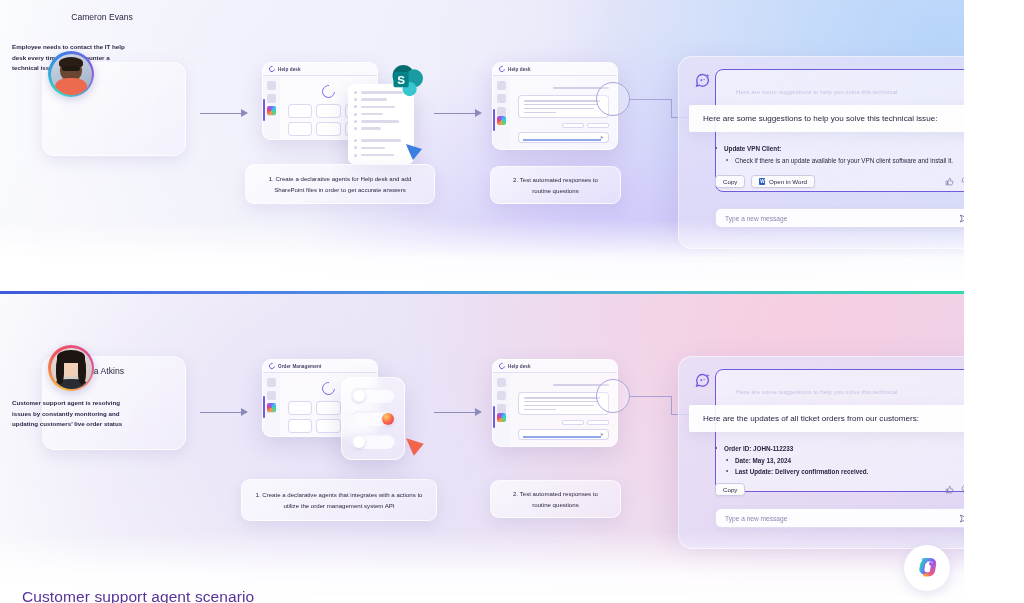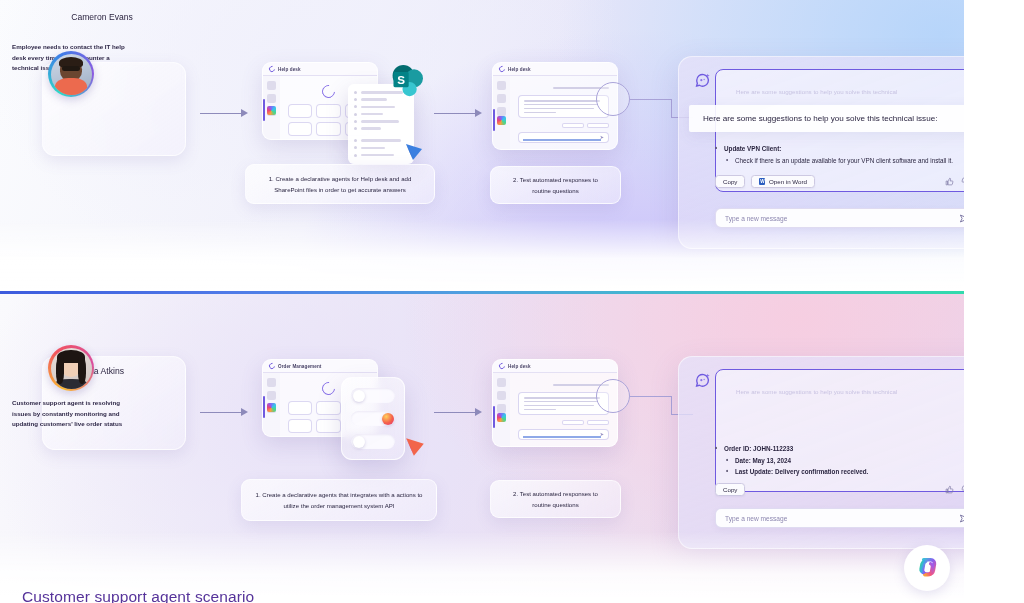--- a/index.html
+++ b/index.html
@@ -547,20 +547,21 @@
     <div class="chatpanel" style="left:678px; top:62px; width:317px; height:193px;">
       <svg class="agent-ico" viewBox="0 0 24 24">
         <path d="M4.5 11.2a7 7 0 1 1 3.2 5.9l-3.4.9.95-3.3a6.9 6.9 0 0 1-.75-3.5z" fill="none" stroke="#6f5ae0" stroke-width="1.6"></path>
         <path d="M17.6 3.2l.7 1.7 1.7.7-1.7.7-.7 1.7-.7-1.7-1.7-.7 1.7-.7z" fill="#8a74e8"></path>
         <circle cx="10" cy="11" r="1.3" fill="#8a74e8"></circle>
           <circle cx="13.4" cy="10.2" r="1" fill="#a08ff0"></circle>
       </svg>
       <div class="chat-card">
         <div class="chat-ghost">Here are some suggestions to help you solve this technical</div>
       </div>
+      <div class="chat-overlay" style="top:48px;">Here are the updates of all ticket orders from our customers:</div>
       <div class="chat-body" style="top:86px;">
         <div class="chat-li">Order ID: JOHN-112233</div>
         <div class="chat-li sub">Date: May 13, 2024</div>
         <div class="chat-li sub">Last Update: Delivery confirmation received.</div>
       </div>
       <div class="actionrow" style="top:126px;">
         <div class="btn-s">
           <span>Copy</span>
         </div>
         <div class="fb">

